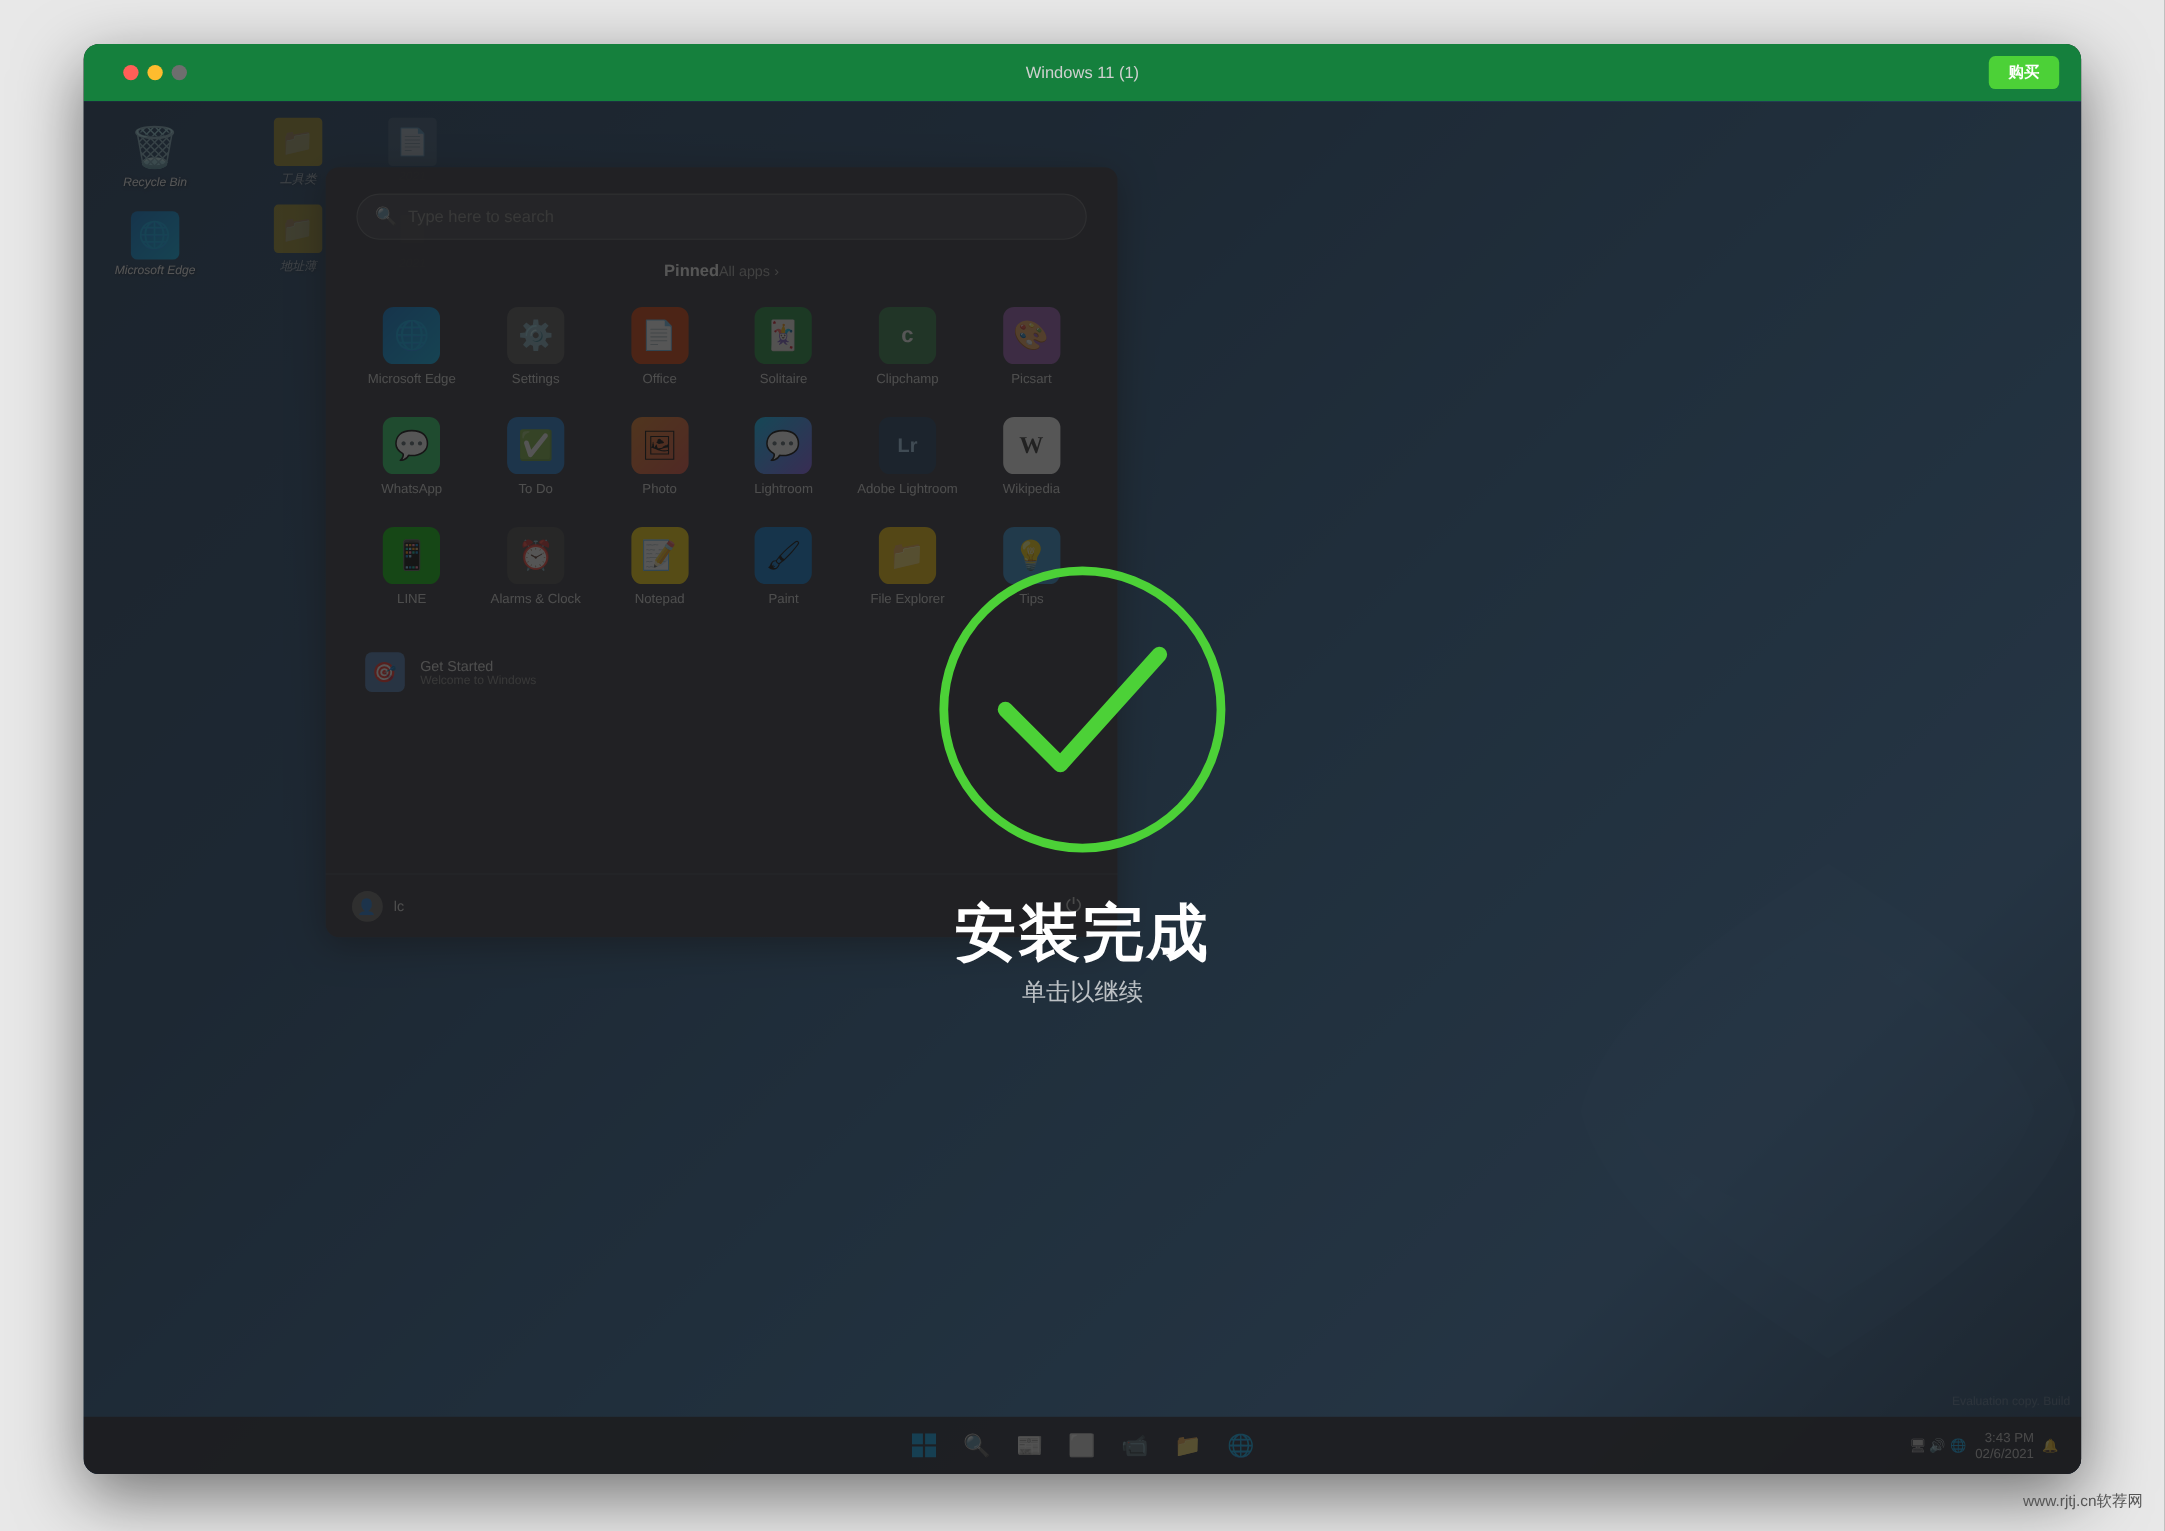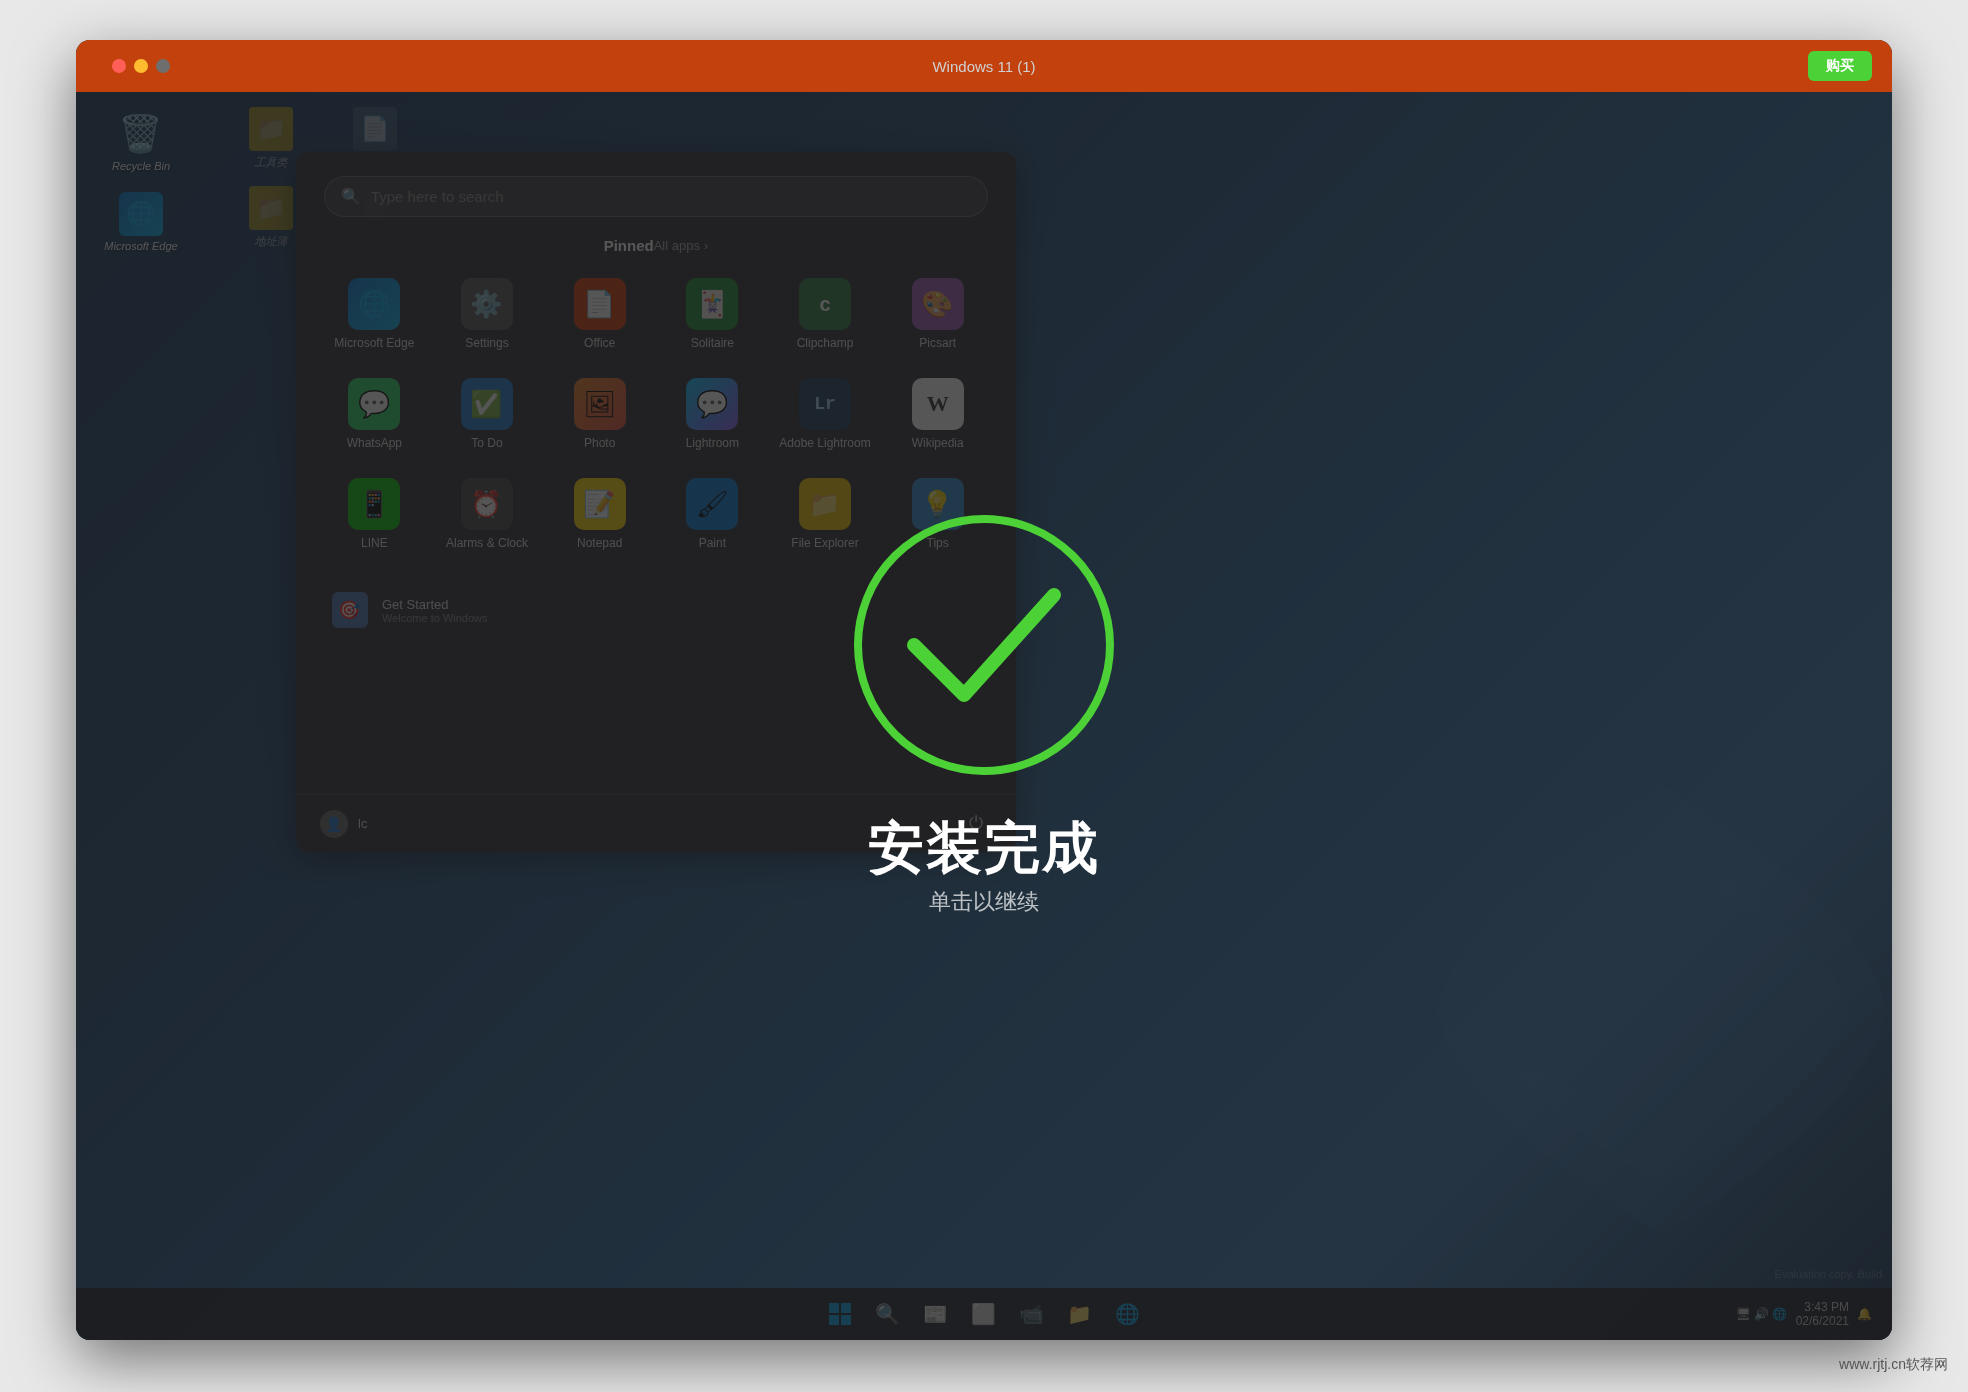--- a/index.html
+++ b/index.html
@@ -22,21 +22,21 @@
       background: #2a2a2a;
       border-radius: 14px;
       box-shadow: 0 20px 60px rgba(0,0,0,0.5);
       overflow: hidden;
     }
 
     
     .title-bar {
       width: 100%;
       height: 52px;
-      background: #c2410c;
+      background: #15803d;
       display: flex;
       align-items: center;
       padding: 0 36px;
       position: relative;
     }
     .traffic-lights {
       display: flex;
       gap: 8px;
       align-items: center;
     }
@@ -373,21 +373,21 @@
     .bg-edge { background: linear-gradient(135deg, #0078d4, #00b4f0); }
     .bg-settings { background: #555; }
     .bg-office { background: #d83b01; }
     .bg-solitaire { background: #1a8a3a; }
     .bg-clipchamp { background: #2d7d46; }
     .bg-picsart { background: #9b59b6; }
     .bg-whatsapp { background: #25d366; }
     .bg-todo { background: #1e7ed4; }
     .bg-photos { background: linear-gradient(135deg, #e67e22, #e74c3c); }
     .bg-messenger { background: linear-gradient(135deg, #00c6ff, #8b5cf6); }
-    .bg-lightroom { background: #1a3a5c; font-family: Liberation Mono, monospace; }
+    .bg-lightroom { background: #1a3a5c; }
     .bg-wikipedia { background: white; }
     .bg-line { background: #00c300; }
     .bg-alarms { background: #444; }
     .bg-notepad { background: #ffd700; }
     .bg-paint { background: #0078d4; }
     .bg-explorer { background: #f5c400; }
     .bg-tips { background: #2c8ed4; }
   </style>
 </head>
 <body>

